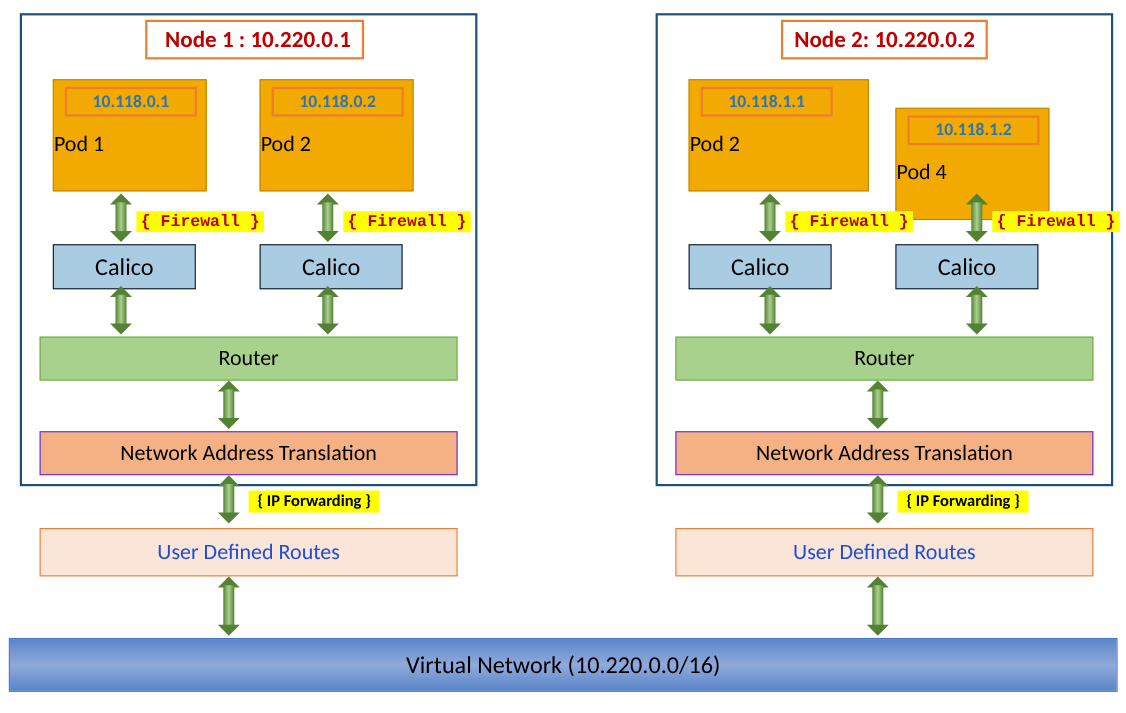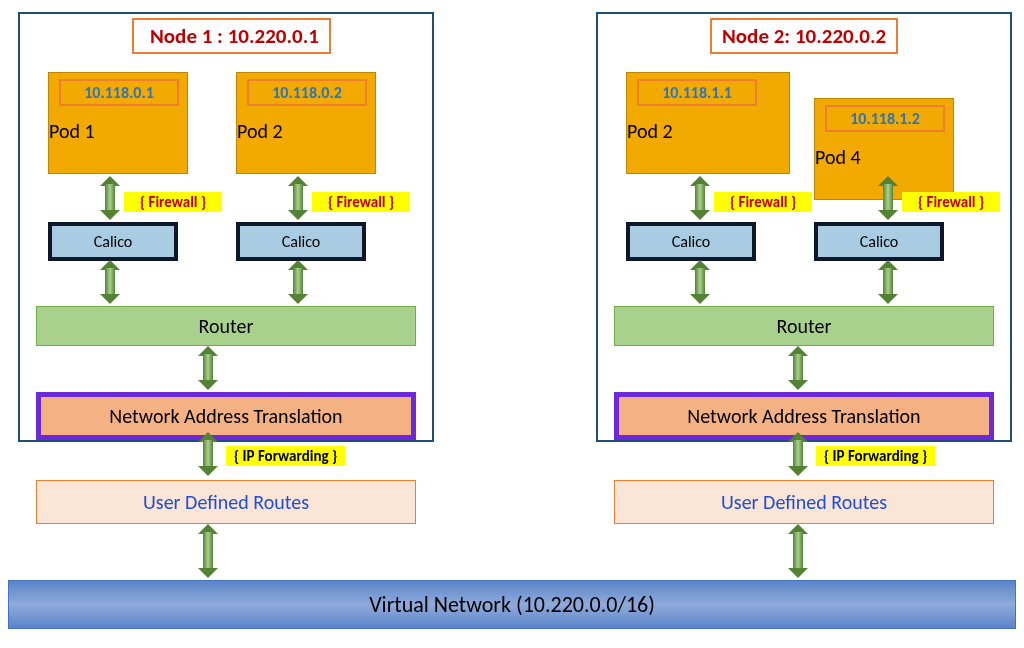--- a/index.html
+++ b/index.html
@@ -46,44 +46,45 @@
     font-size: 20px;
     text-align: left;
     width: 100%;
   }
   .firewall {
     position: absolute;
     background: #ffff00;
     color: #c00000;
     font-weight: bold;
     font-size: 15px;
-    padding: 1px 16px;
+    padding: 1px 4px;
+    font-family: Liberation Mono, monospace;
   }
   .calico {
     position: absolute;
     background: #a9cce3;
-    border: 4px solid #0f172a;
-    color: #000;
-    font-size: 16px;
+    border: 1px solid #0f172a;
+    color: #000;
+    font-size: 22px;
     text-align: center;
     padding: 6px 0;
   }
   .router {
     position: absolute;
     background: #a9d18e;
     border: 1px solid #70ad47;
     color: #000;
     font-size: 20px;
     text-align: center;
     padding: 7px 0;
   }
   .nat {
     position: absolute;
     background: #f4b183;
-    border: 5px solid #6d28d9;
+    border: 1px solid #6d28d9;
     color: #000;
     font-size: 20px;
     text-align: center;
     padding: 7px 0;
   }
   .ipfwd {
     position: absolute;
     background: #ffff00;
     color: #000;
     font-weight: bold;

